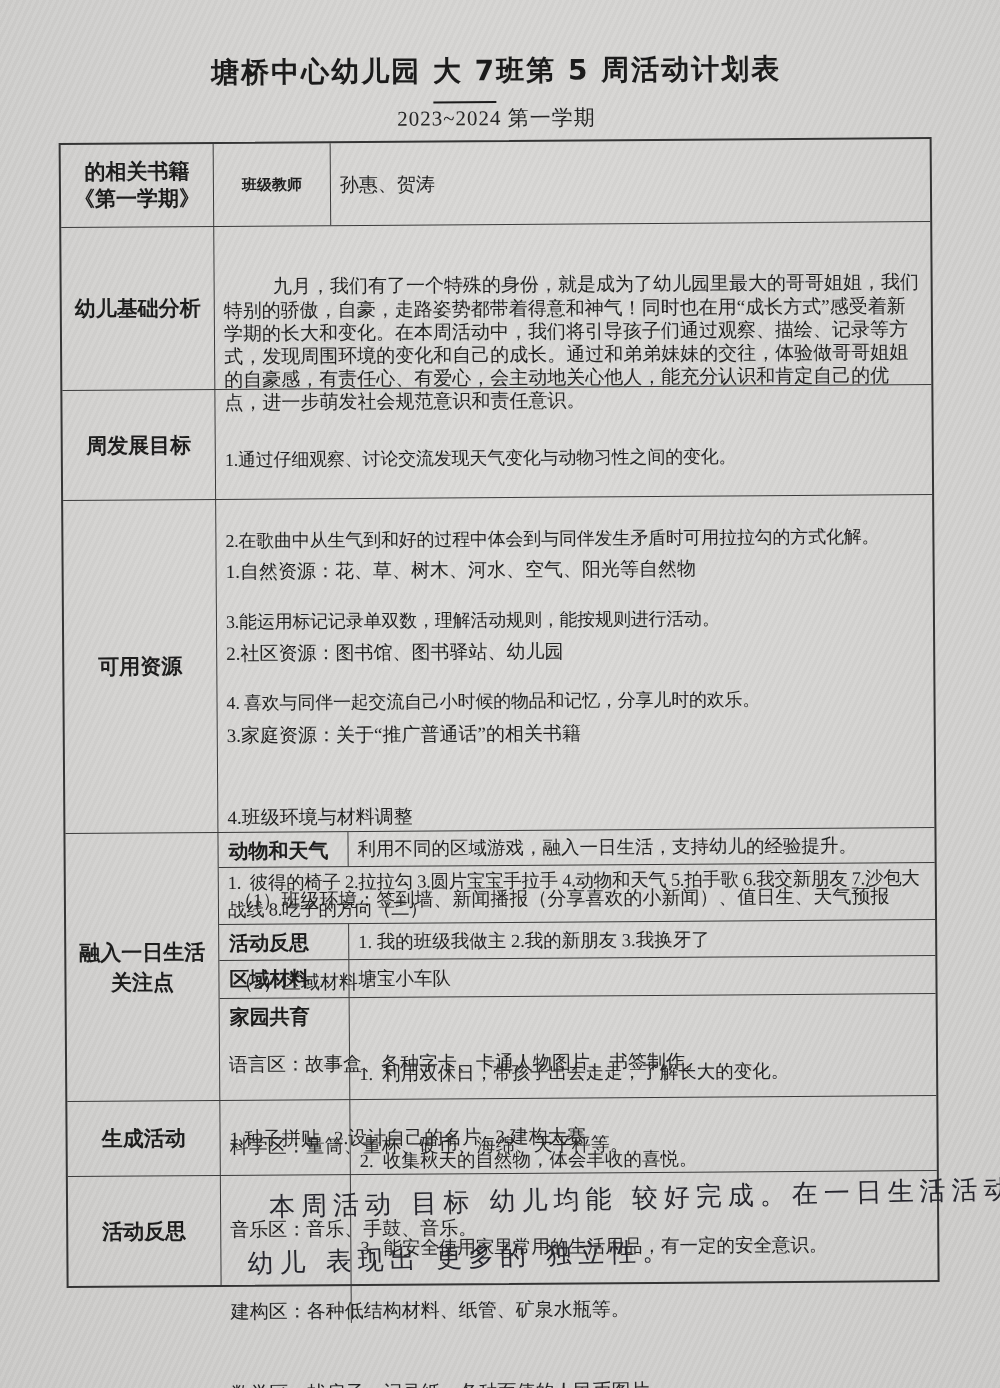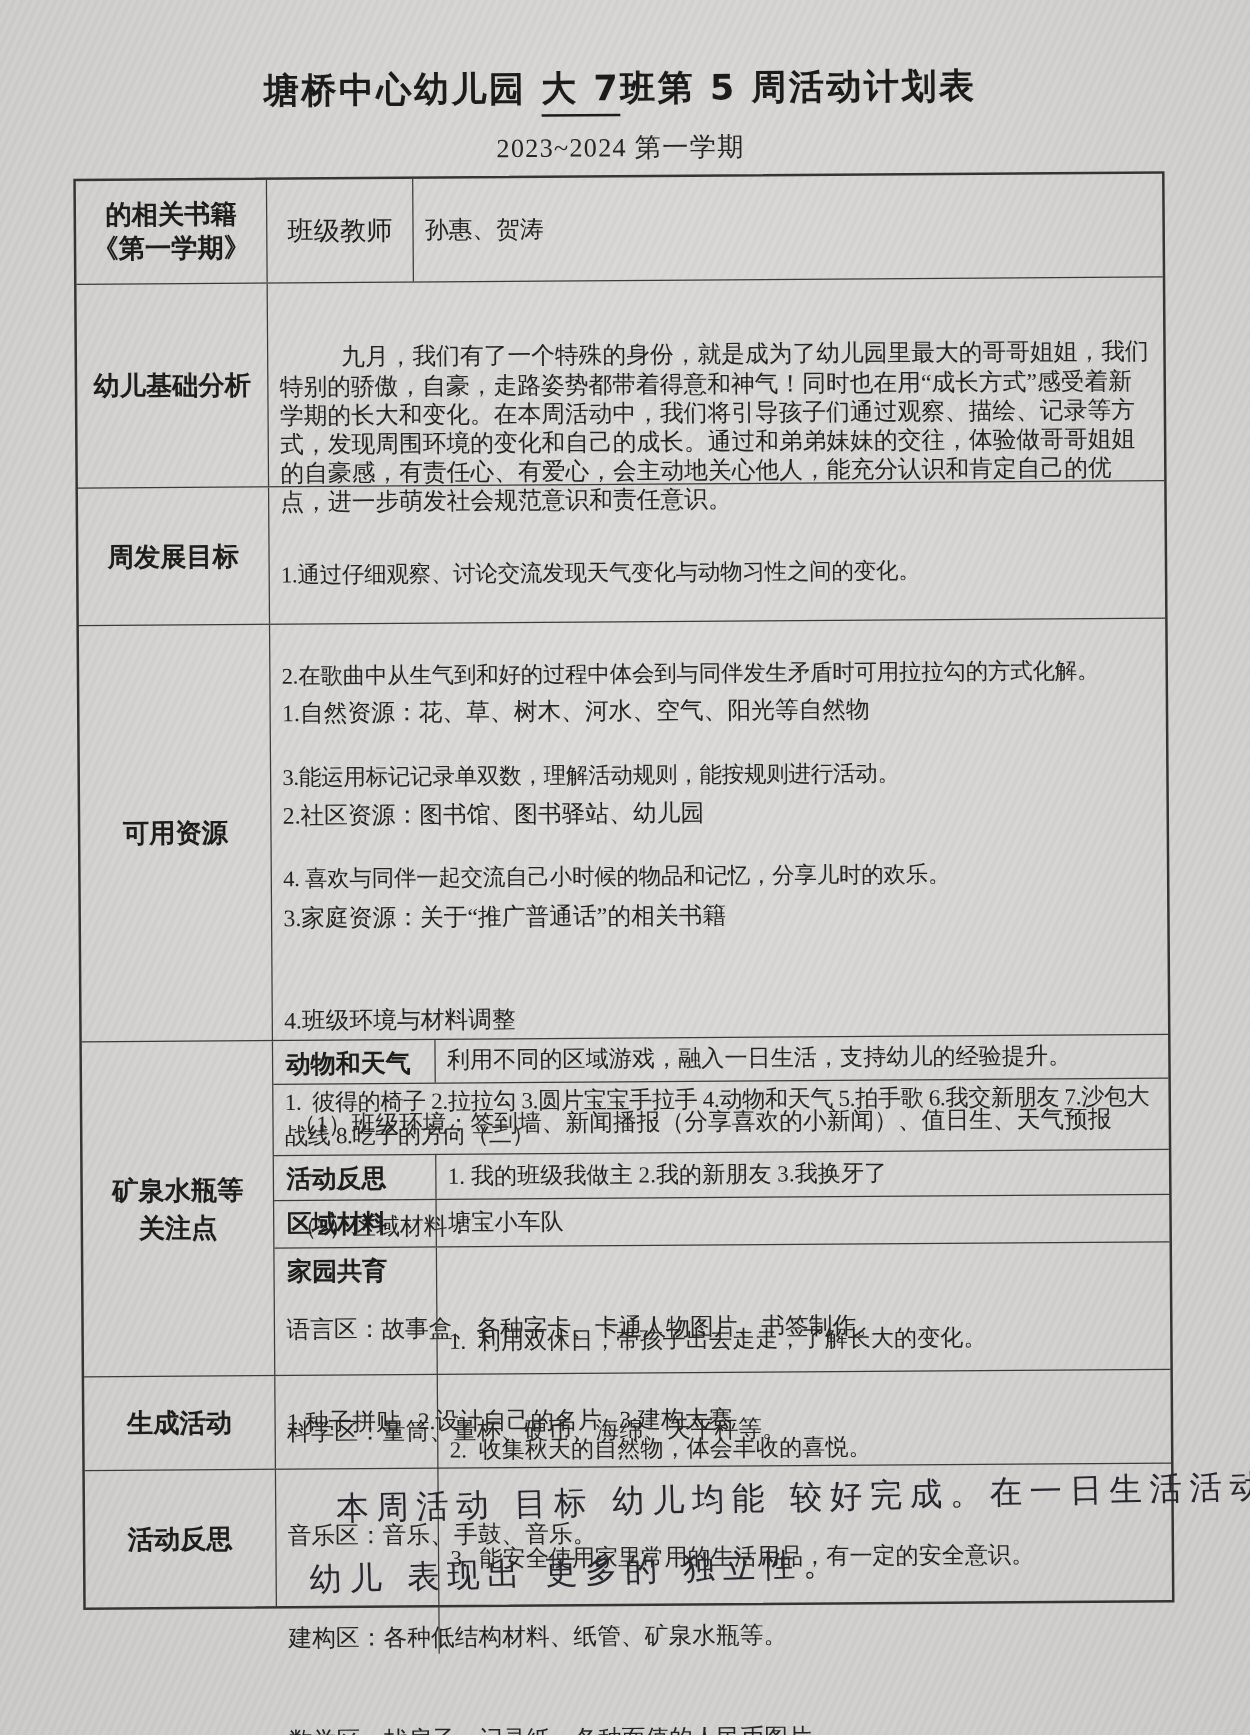--- a/index.html
+++ b/index.html
@@ -11,21 +11,21 @@
     font-family:"Liberation Serif","DejaVu Serif",serif;
     color:#202020;
   }
   .sheet{position:absolute;inset:0;transform:rotate(-0.4deg);transform-origin:50% 45%;}
   .doc-title{
     position:absolute;top:52px;left:0;width:100%;text-align:center;
     font-family:"DejaVu Sans","Liberation Sans",sans-serif;
     font-weight:bold;font-size:28px;letter-spacing:2px;color:#1b1b1b;
     white-space:pre;
   }
-  .u{border-bottom:2.5px solid #1b1b1b;padding-bottom:4px;}
+  .u{border-bottom:2.5px solid #1b1b1b;padding-bottom:14px;}
   .doc-subtitle{
     position:absolute;top:104px;left:0;width:100%;text-align:center;
     font-size:21px;letter-spacing:1px;color:#242424;white-space:pre;
   }
   .doc-table{
     position:absolute;left:62px;top:140px;width:873px;height:1145px;
     border:2px solid #343434;box-sizing:border-box;
     display:flex;flex-direction:column;
   }
   .row{display:flex;box-sizing:border-box;border-top:1.5px solid #3a3a3a;}
@@ -36,22 +36,22 @@
     font-family:"DejaVu Sans","Liberation Sans",sans-serif;font-weight:bold;
     font-size:21px;color:#1d1d1d;text-align:center;line-height:30px;padding:2px 8px;
   }
   .cell{
     flex:1;box-sizing:border-box;padding:4px 10px 4px 9px;
     font-size:19px;line-height:27px;color:#232323;white-space:pre-wrap;
   }
   .mid{
     width:117px;flex:0 0 117px;box-sizing:border-box;border-right:1.5px solid #3a3a3a;
     display:flex;align-items:center;justify-content:center;
-    font-family:"DejaVu Sans","Liberation Sans",sans-serif;font-weight:normal;
-    font-size:21px;color:#1d1d1d;
+    font-family:"DejaVu Sans","Liberation Sans",sans-serif;font-weight:bold;
+    font-size:15px;color:#1d1d1d;
   }
   .r1{height:82px;}
   .r2{height:163px;}
   .r2 .cell{line-height:23.2px;padding-top:2px;}
   .r2 .para{text-indent:2.6em;}
   .r3{height:110px;}
   .r3 .cell{line-height:27px;font-size:18px;letter-spacing:-0.2px;padding-top:3px;}
   .r4{height:333px;}
   .r4 .cell{line-height:27.4px;padding-top:3px;}
   .indent-paren{padding-left:6px;}
@@ -135,21 +135,21 @@
         <div>科学区：量筒、量杯、硬币、海绵、天平秤等。</div>
         <div>音乐区：音乐、手鼓、音乐。</div>
         <div>建构区：各种低结构材料、纸管、矿泉水瓶等。</div>
         <div>数学区：找房子、记录纸、各种面值的人民币图片。</div>
         
       </div>
     </div>
 
     <div class="row r5">
       <div class="lbl">
-        <span>矿泉水瓶等</span>
+        <span>融入一日生活</span>
         <span>关注点</span>
       </div>
       <div class="subcol">
         <div class="subrow sr-a">
           <div class="sublbl">动物和天气</div>
           <div class="subcell">利用不同的区域游戏，融入一日生活，支持幼儿的经验提升。</div>
         </div>
         <div class="subrow sr-b">
           <div class="subcell">1.  彼得的椅子 2.拉拉勾 3.圆片宝宝手拉手 4.动物和天气 5.拍手歌 6.我交新朋友 7.沙包大战线 8.吃子的方向（二）</div>
         </div>

